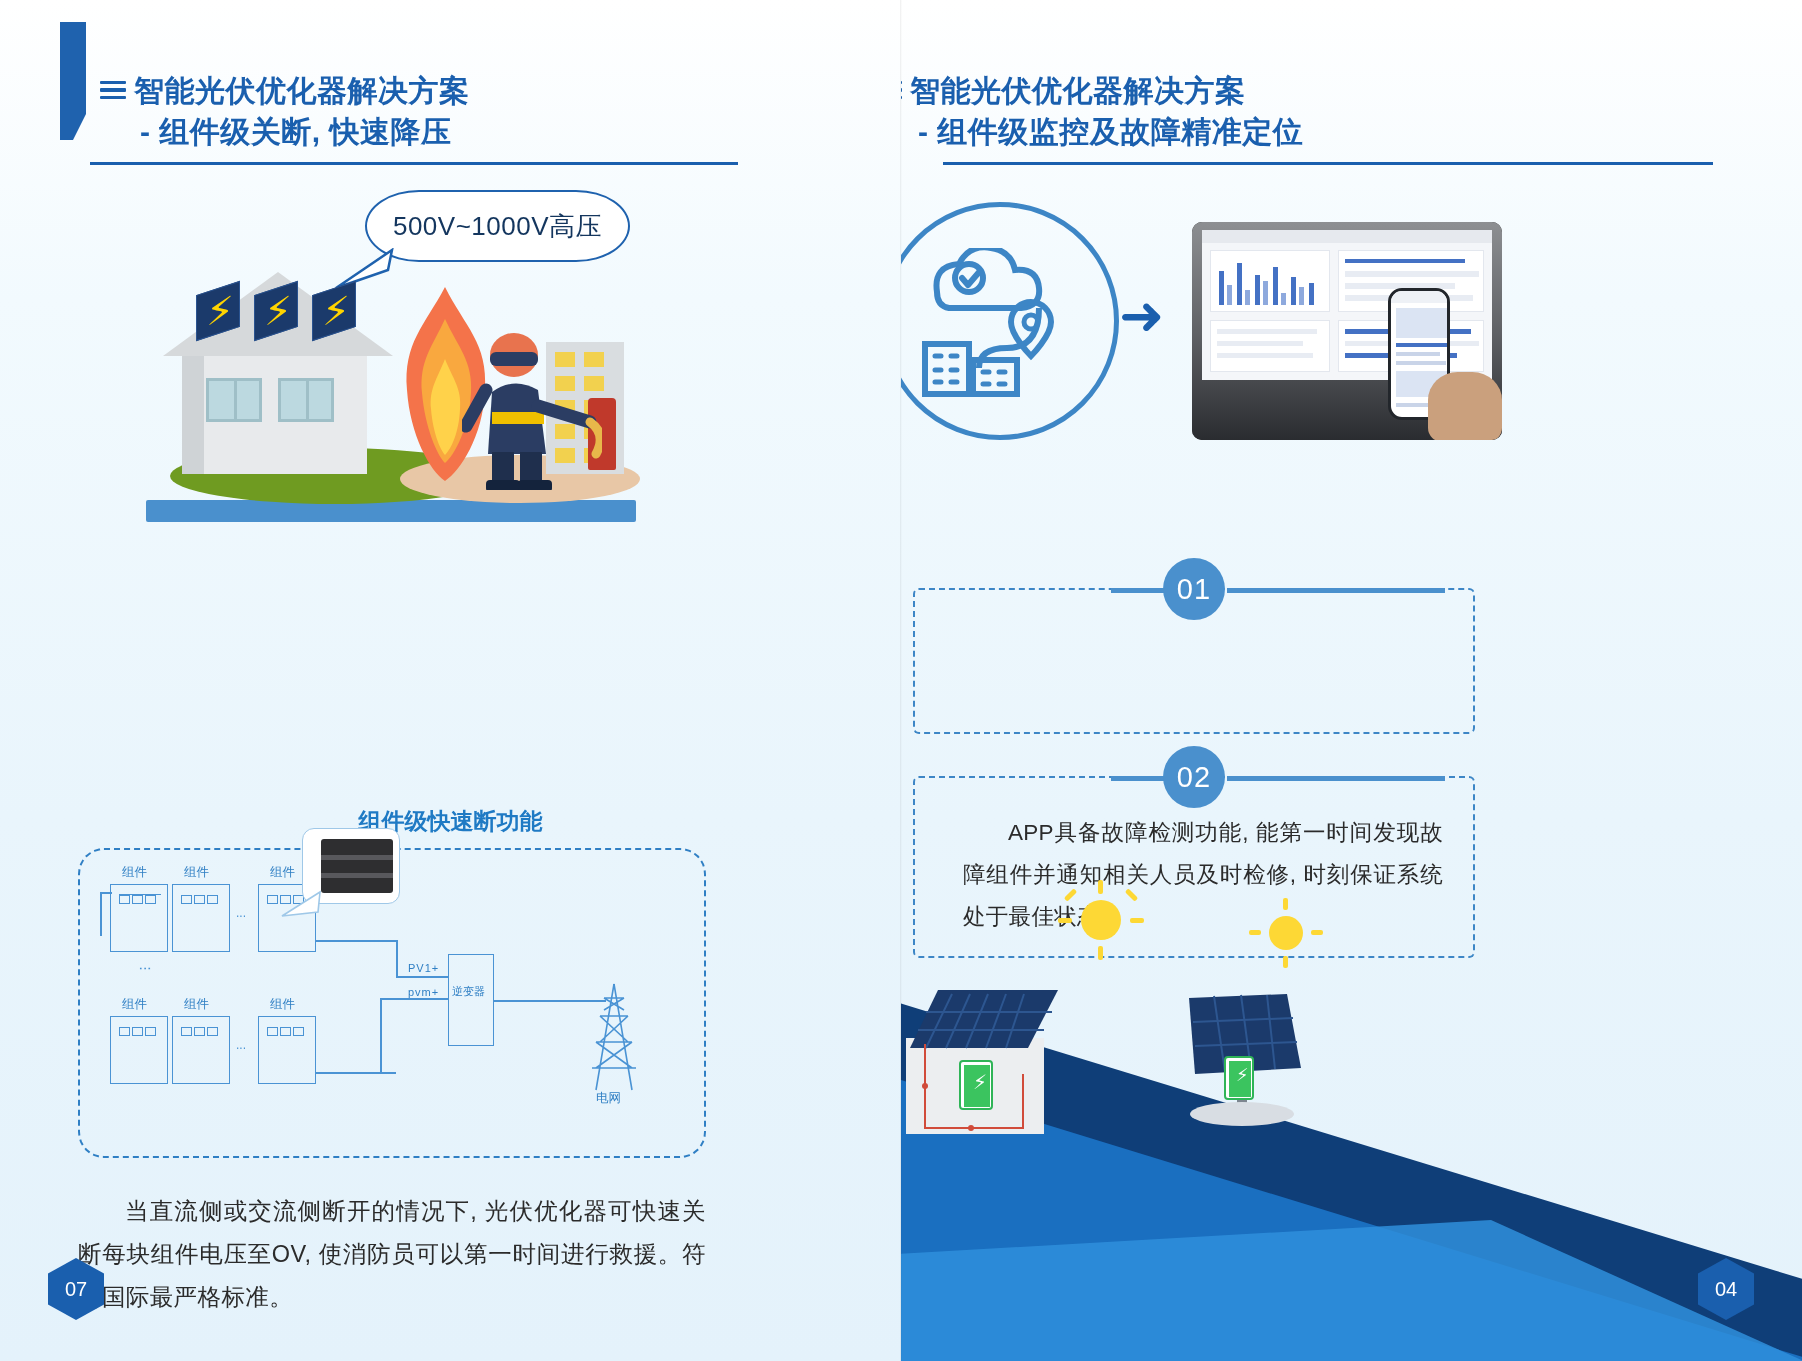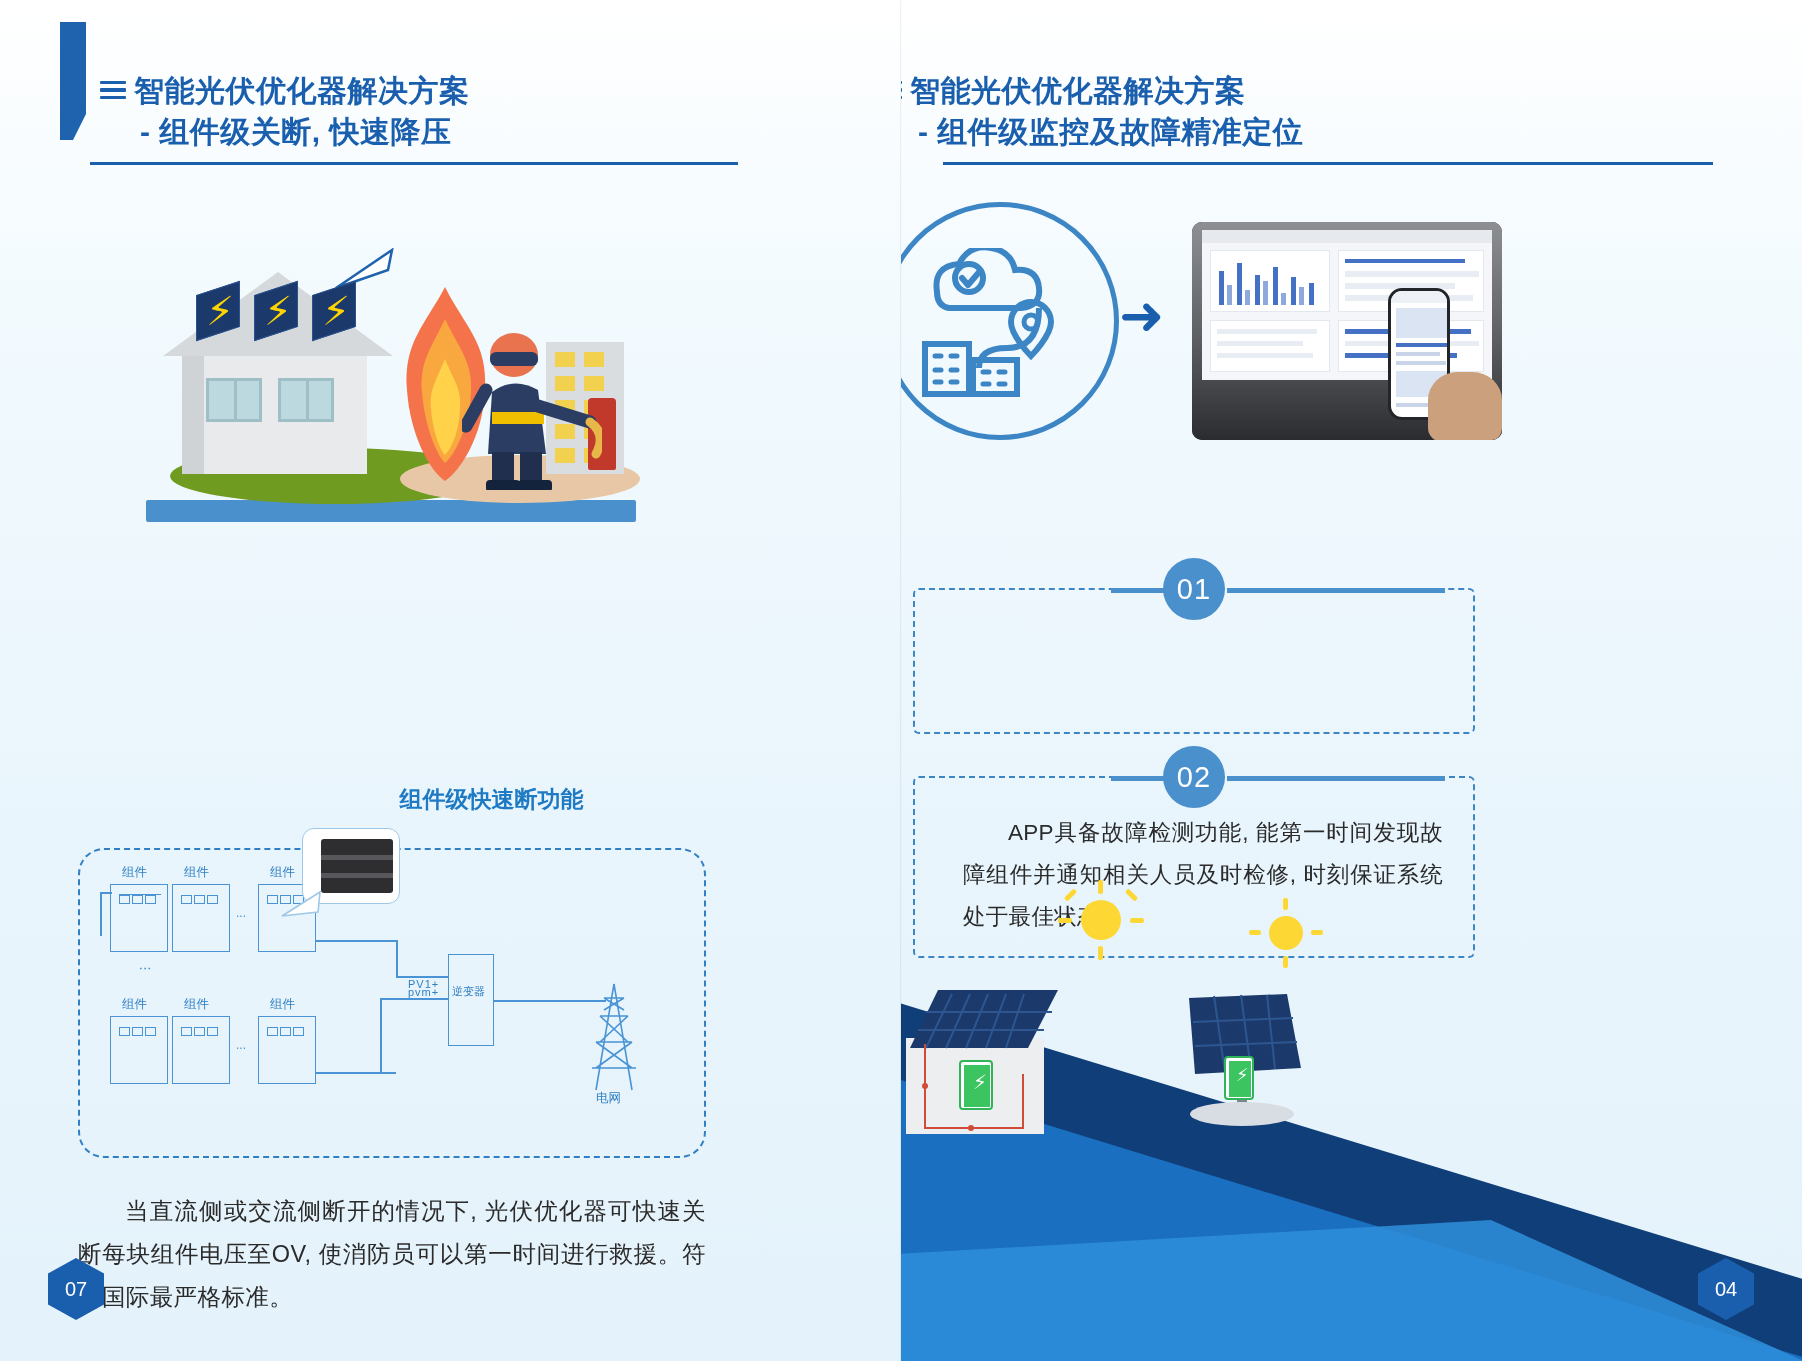--- a/index.html
+++ b/index.html
@@ -142,20 +142,23 @@
 
     <div class="hdr">
       <div class="hdr-bar" style="left:60px; top:22px;"></div>
       <div class="hdr-text hdr-l1" style="left:100px; top:72px;">
         <span class="hamb"><i></i><i></i><i></i></span><span>智能光伏优化器解决方案</span>
       </div>
       <div class="hdr-text hdr-l2" style="left:140px; top:113px;">- 组件级关断, 快速降压</div>
       <div class="hdr-rule" style="left:90px; top:162px; width:648px;"></div>
     </div>
 
+    <div class="bubble" style="left:365px; top:190px; width:265px; height:72px;">
+      <span>500V~1000V高压</span>
+    </div>
     <svg style="position:absolute; left:330px; top:248px;" width="70" height="42">
       <path d="M62 2 L6 40 L58 22 Z" fill="#ffffff" stroke="#1f62ae" stroke-width="2.5"></path>
     </svg>
 
     <div class="ground-strip" style="left:146px; top:500px; width:490px; height:22px;"></div>
     <div class="grass" style="left:170px; top:448px; width:330px; height:56px;"></div>
     <div class="grass" style="left:400px; top:455px; width:240px; height:48px; background:#e8c7a6;"></div>
 
     <div class="house-body" style="left:182px; top:352px; width:185px; height:122px;"></div>
     <div class="house-shadow" style="left:182px; top:352px; width:22px; height:122px;"></div>
@@ -197,21 +200,21 @@
       <path d="M76 76 L128 92" stroke="#2b3d63" stroke-width="13" stroke-linecap="round" fill="none"></path>
       <path d="M128 92 Q145 104 134 124" stroke="#e8b74a" stroke-width="9" fill="none" stroke-linecap="round"></path>
       <rect x="30" y="122" width="22" height="34" fill="#1f2f4d"></rect>
       <rect x="58" y="122" width="22" height="34" fill="#1f2f4d"></rect>
       <rect x="24" y="150" width="34" height="12" rx="4" fill="#14233c"></rect>
       <rect x="56" y="150" width="34" height="12" rx="4" fill="#14233c"></rect>
       <path d="M24 60 L4 96" stroke="#2b3d63" stroke-width="13" stroke-linecap="round"></path>
     </svg>
 
 
-    <div class="caption-blue" style="left:0; top:784px;margin-left:41px;">组件级快速断功能</div>
+    <div class="caption-blue" style="left:0; top:806px;">组件级快速断功能</div>
 
     <div class="schem" style="left:78px; top:848px; width:628px; height:310px;">
 
       <div class="mod-label" style="left:42px; top:14px;">组件</div>
       <div class="mod-box" style="left:30px; top:34px; width:58px; height:68px;">
         <div class="mod-cells" style="left:8px; top:10px;">
             <span></span>
             <span></span>
             <span></span>
           </div>
@@ -265,21 +268,21 @@
 
       <div class="wire" style="left:20px; top:42px; width:12px; height:1.6px;"></div>
       <div class="wire" style="left:20px; top:42px; width:1.6px; height:44px;"></div>
       <div class="wire" style="left:236px; top:90px; width:80px; height:1.6px;"></div>
       <div class="wire" style="left:236px; top:222px; width:80px; height:1.6px;"></div>
       <div class="wire" style="left:316px; top:90px; width:1.6px; height:36px;"></div>
       <div class="wire" style="left:316px; top:126px; width:52px; height:1.6px;"></div>
       <div class="wire" style="left:300px; top:148px; width:1.6px; height:75px;"></div>
       <div class="wire" style="left:300px; top:148px; width:68px; height:1.6px;"></div>
 
-      <div class="pin-text" style="left:328px; top:128px;">PV1+</div>
+      <div class="pin-text" style="left:328px; top:112px;">PV1+</div>
       <div class="pin-text" style="left:328px; top:136px;">pvm+</div>
       <div class="inv-box" style="left:368px; top:104px; width:46px; height:92px;"></div>
       <div class="inv-text" style="left:372px; top:134px;">逆变器</div>
 
       <div class="wire" style="left:414px; top:150px; width:112px; height:1.6px;"></div>
       <svg style="position:absolute; left:500px; top:130px;" width="70" height="115">
         <path d="M34 4 L16 110 M34 4 L52 110 M20 36 L48 36 M16 62 L52 62 M12 88 L56 88
                  M20 36 L48 62 M48 36 L20 62 M16 62 L52 88 M52 62 L16 88
                  M24 18 L44 18 M24 18 L44 30 M44 18 L24 30" stroke="#4a93d4" stroke-width="1.6" fill="none"></path>
       </svg>

